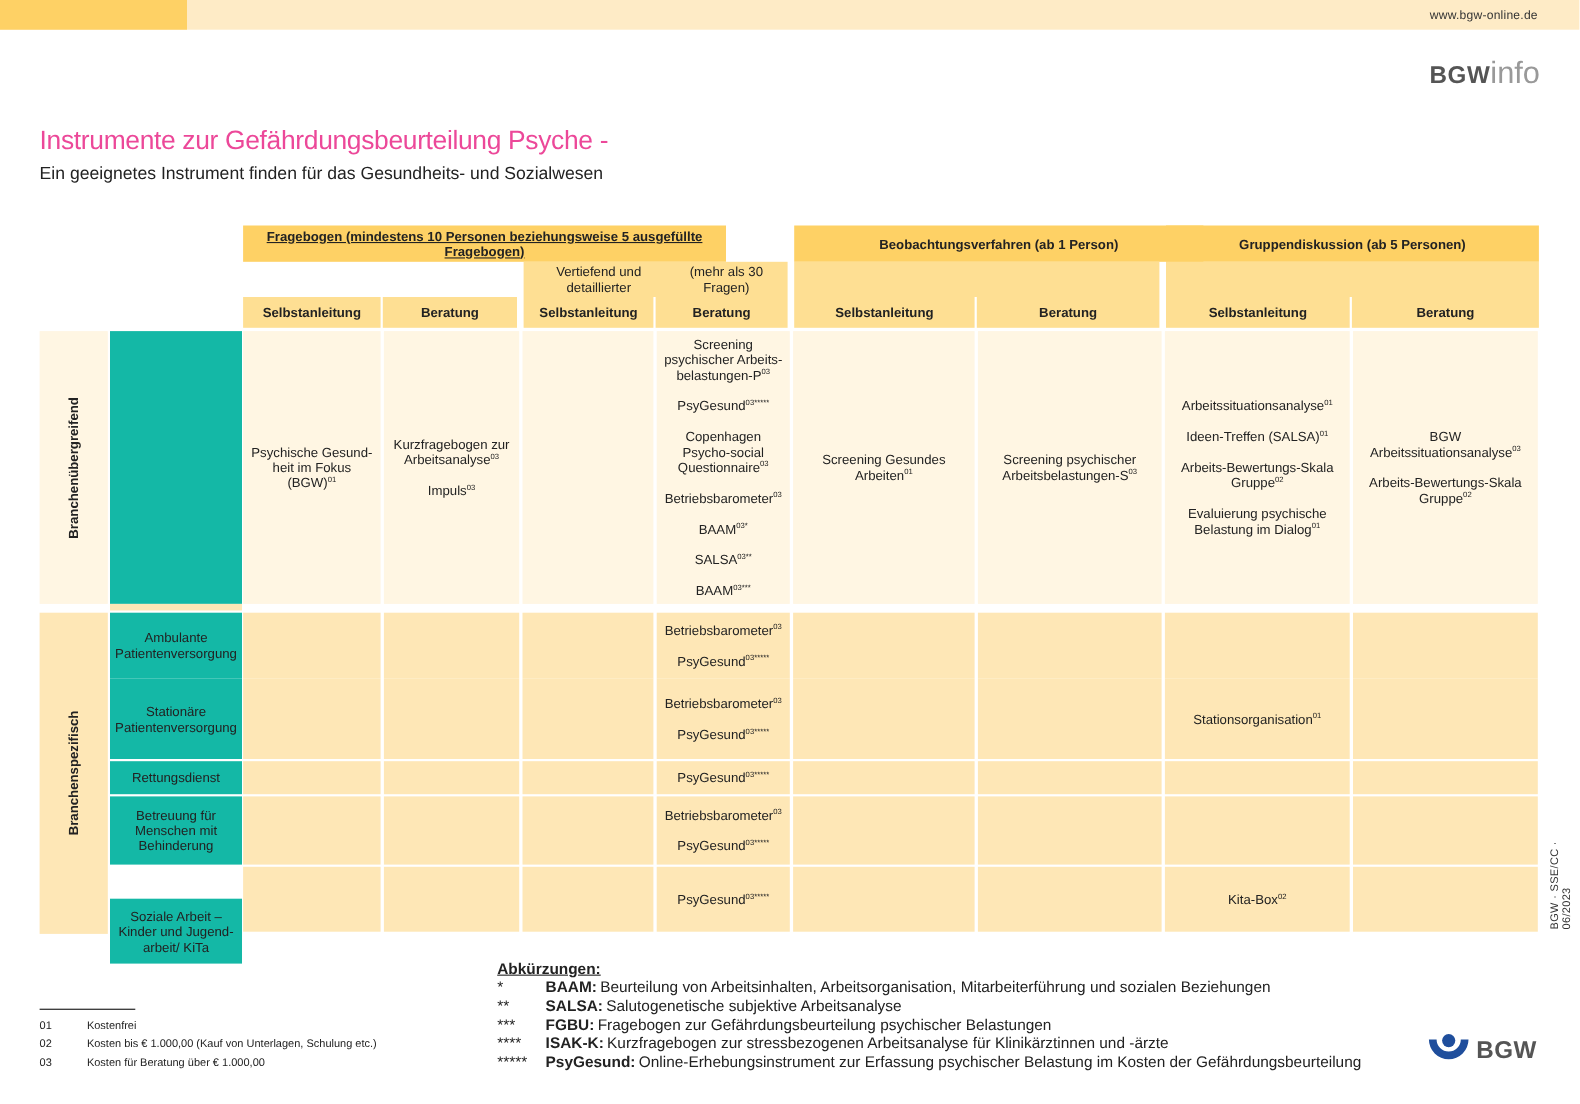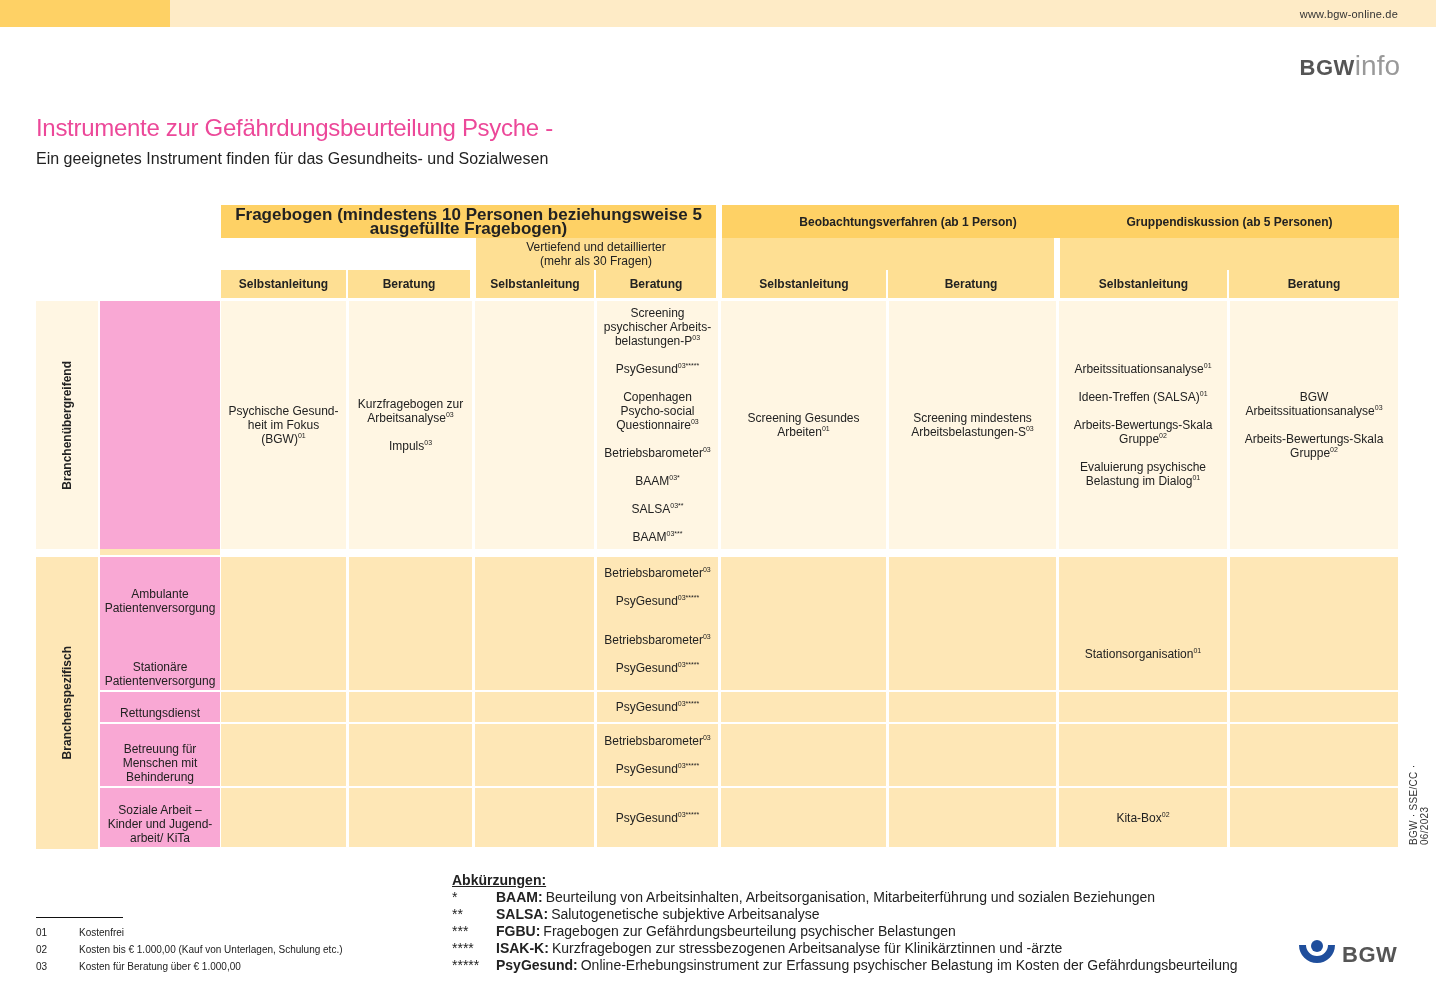--- a/index.html
+++ b/index.html
@@ -17,21 +17,21 @@
   .title { position: absolute; left: 36px; top: 114px; font-size: 24px; color: #ec4899; letter-spacing: -0.3px; }
   .subtitle { position: absolute; left: 36px; top: 150px; font-size: 16px; color: #222; }
 
   
   .grid { position: absolute; left: 36px; top: 205px; width: 1363px; height: 644px; }
   .cell { position: absolute; display: flex; align-items: center; justify-content: center; text-align: center; font-size: 12px; line-height: 14px; color: #222; padding: 2px 4px; }
   .c-dark { background: #fed165; font-weight: bold; }
   .c-mid { background: #fedf93; }
   .c-light { background: #fff6e3; }
   .c-body2 { background: #fee7b6; }
-  .c-white { background: #f9a8d4; align-items: flex-end; }
+  .c-white { background: #14b8a6; }
   .bold { font-weight: bold; }
   .stack { flex-direction: column; gap: 14px; }
   .stack .item { display: block; }
   sup { font-size: 7px; vertical-align: super; line-height: 0; }
   .vert { writing-mode: vertical-rl; transform: rotate(180deg); font-weight: bold; font-size: 12px; }
 
   .footnotes { position: absolute; left: 36px; top: 917px; font-size: 10px; color: #222; }
   .footnotes .rule { width: 87px; height: 1px; background: #111; margin-bottom: 6px; }
   .footnotes .row { display: flex; height: 17px; align-items: center; }
   .footnotes .num { width: 43px; }
@@ -57,30 +57,30 @@
 </div>
 
 <div class="brand-info">
   <span class="b">BGW</span><span class="i">info</span>
 </div>
 
 <h1 class="title" style="font-weight:normal">Instrumente zur Gefährdungsbeurteilung Psyche -</h1>
 <div class="subtitle">Ein geeignetes Instrument finden für das Gesundheits- und Sozialwesen</div>
 
 <div class="grid" id="grid">
-    <div class="cell c-dark" style="left: 185px; top: 0px; width: 495px; height: 33px; font-size: 17px;">
+    <div class="cell c-dark" style="left: 185px; top: 0px; width: 439px; height: 33px; font-size: 12px; text-decoration: underline;">
       <span>Fragebogen (mindestens 10 Personen beziehungsweise 5 ausgefüllte Fragebogen)</span>
     </div>
     <div class="cell c-dark" style="left: 686px; top: 0px; width: 372px; height: 33px; font-size: 12px;">
       <span>Beobachtungsverfahren (ab 1 Person)</span>
     </div>
     <div class="cell c-dark" style="left: 1024px; top: 0px; width: 339px; height: 33px; font-size: 12px;">
       <span>Gruppendiskussion (ab 5 Personen)</span>
     </div>
-    <div class="cell c-mid" style="left: 440px; top: 33px; width: 240px; height: 32px; flex-direction: column;">
+    <div class="cell c-mid" style="left: 440px; top: 33px; width: 240px; height: 32px; flex-direction: row;">
       <span>Vertiefend und detaillierter</span>
       <span>(mehr als 30 Fragen)</span>
     </div>
     <div class="cell c-mid" style="left: 686px; top: 33px; width: 332px; height: 32px;"></div>
     <div class="cell c-mid" style="left: 1024px; top: 33px; width: 339px; height: 32px;"></div>
     <div class="cell c-mid bold" style="left: 185px; top: 65px; width: 125px; height: 28px;">
       <span>Selbstanleitung</span>
     </div>
     <div class="cell c-mid bold" style="left: 312px; top: 65px; width: 122px; height: 28px;">
       <span>Beratung</span>
@@ -121,21 +121,21 @@
       <span class="item"><span>Copenhagen Psycho-social Questionnaire</span><sup>03</sup></span>
       <span class="item"><span>Betriebsbarometer</span><sup>03</sup></span>
       <span class="item"><span>BAAM</span><sup>03*</sup></span>
       <span class="item"><span>SALSA</span><sup>03**</sup></span>
       <span class="item"><span>BAAM</span><sup>03***</sup></span>
     </div>
     <div class="cell c-light stack" style="left: 685px; top: 96px; width: 165px; height: 248px;">
       <span class="item"><span>Screening Gesundes Arbeiten</span><sup>01</sup></span>
     </div>
     <div class="cell c-light stack" style="left: 853px; top: 96px; width: 167px; height: 248px;">
-      <span class="item"><span>Screening mindestens Arbeitsbelastungen-S</span><sup>03</sup></span>
+      <span class="item"><span>Screening psychischer Arbeitsbelastungen-S</span><sup>03</sup></span>
     </div>
     <div class="cell c-light stack" style="left: 1023px; top: 96px; width: 168px; height: 248px;">
       <span class="item"><span>Arbeitssituationsanalyse</span><sup>01</sup></span>
       <span class="item"><span>Ideen-Treffen (SALSA)</span><sup>01</sup></span>
       <span class="item"><span>Arbeits-Bewertungs-Skala Gruppe</span><sup>02</sup></span>
       <span class="item"><span>Evaluierung psychische Belastung im Dialog</span><sup>01</sup></span>
     </div>
     <div class="cell c-light stack" style="left: 1194px; top: 96px; width: 168px; height: 248px;">
       <span class="item"><span>BGW Arbeitssituationsanalyse</span><sup>03</sup></span>
       <span class="item"><span>Arbeits-Bewertungs-Skala Gruppe</span><sup>02</sup></span>
@@ -194,21 +194,21 @@
     <div class="cell c-body2" style="left: 313px; top: 519px; width: 123px; height: 62px;"></div>
     <div class="cell c-body2" style="left: 439px; top: 519px; width: 119px; height: 62px;"></div>
     <div class="cell c-body2 stack" style="left: 561px; top: 519px; width: 121px; height: 62px;">
       <span class="item"><span>Betriebsbarometer</span><sup>03</sup></span>
       <span class="item"><span>PsyGesund</span><sup>03*****</sup></span>
     </div>
     <div class="cell c-body2" style="left: 685px; top: 519px; width: 165px; height: 62px;"></div>
     <div class="cell c-body2" style="left: 853px; top: 519px; width: 167px; height: 62px;"></div>
     <div class="cell c-body2" style="left: 1023px; top: 519px; width: 168px; height: 62px;"></div>
     <div class="cell c-body2" style="left: 1194px; top: 519px; width: 168px; height: 62px;"></div>
-    <div class="cell c-white" style="left: 64px; top: 583px; width: 120px; height: 59px;">
+    <div class="cell c-white" style="left: 64px; top: 612px; width: 120px; height: 59px;">
       <span>Soziale Arbeit – Kinder und Jugend-arbeit/ KiTa</span>
     </div>
     <div class="cell c-body2" style="left: 185px; top: 583px; width: 125px; height: 59px;"></div>
     <div class="cell c-body2" style="left: 313px; top: 583px; width: 123px; height: 59px;"></div>
     <div class="cell c-body2" style="left: 439px; top: 583px; width: 119px; height: 59px;"></div>
     <div class="cell c-body2 stack" style="left: 561px; top: 583px; width: 121px; height: 59px;">
       <span class="item"><span>PsyGesund</span><sup>03*****</sup></span>
     </div>
     <div class="cell c-body2" style="left: 685px; top: 583px; width: 165px; height: 59px;"></div>
     <div class="cell c-body2" style="left: 853px; top: 583px; width: 167px; height: 59px;"></div>

